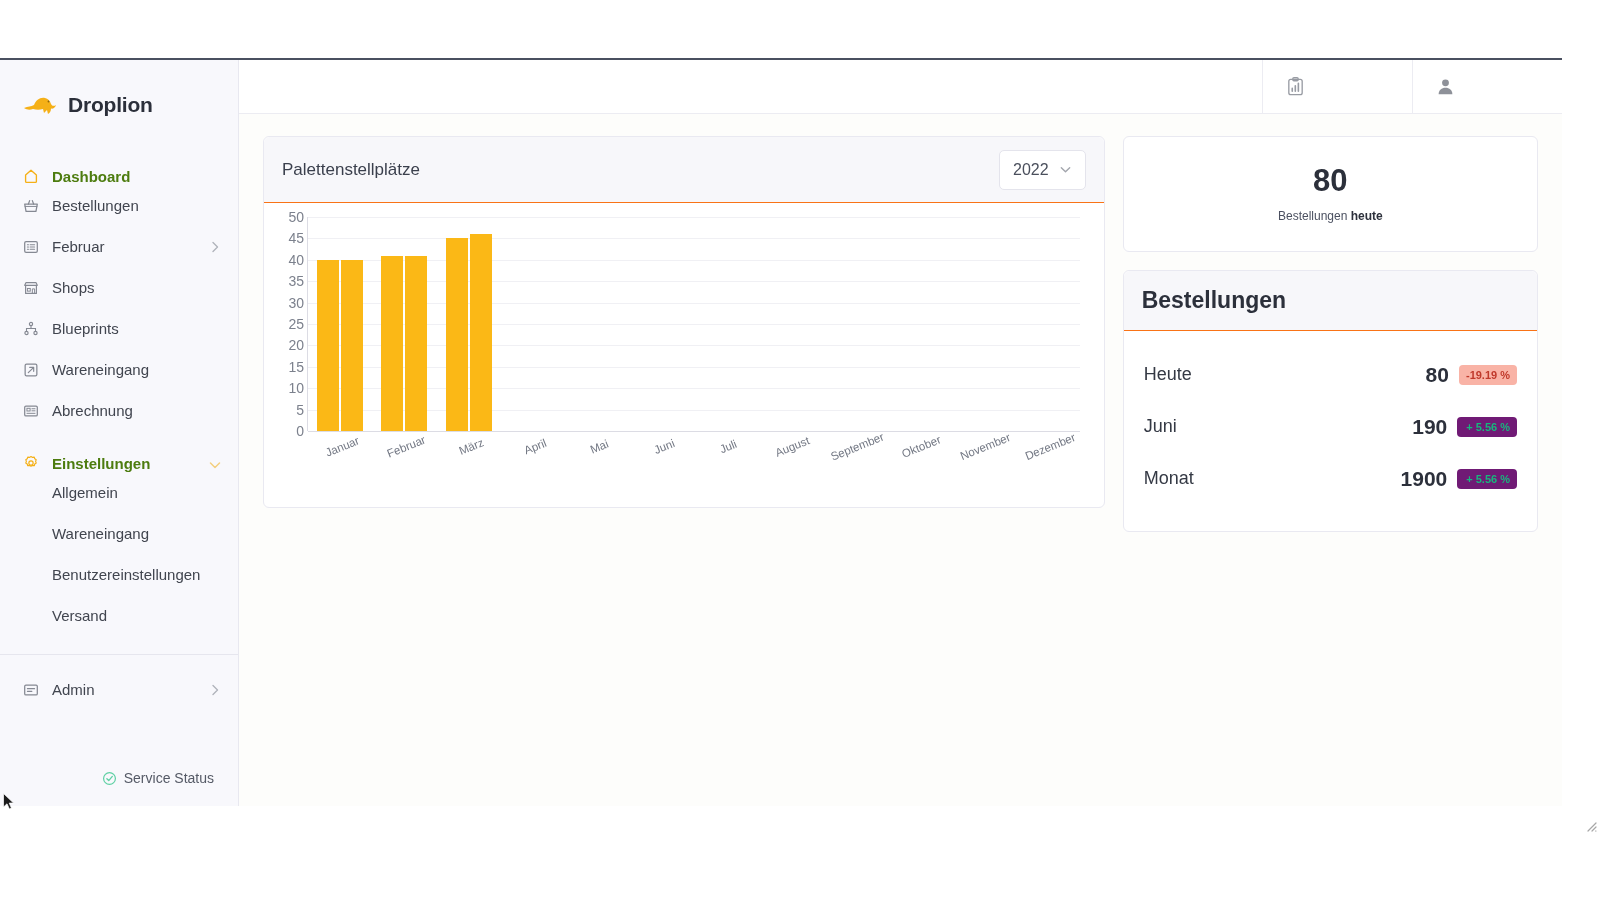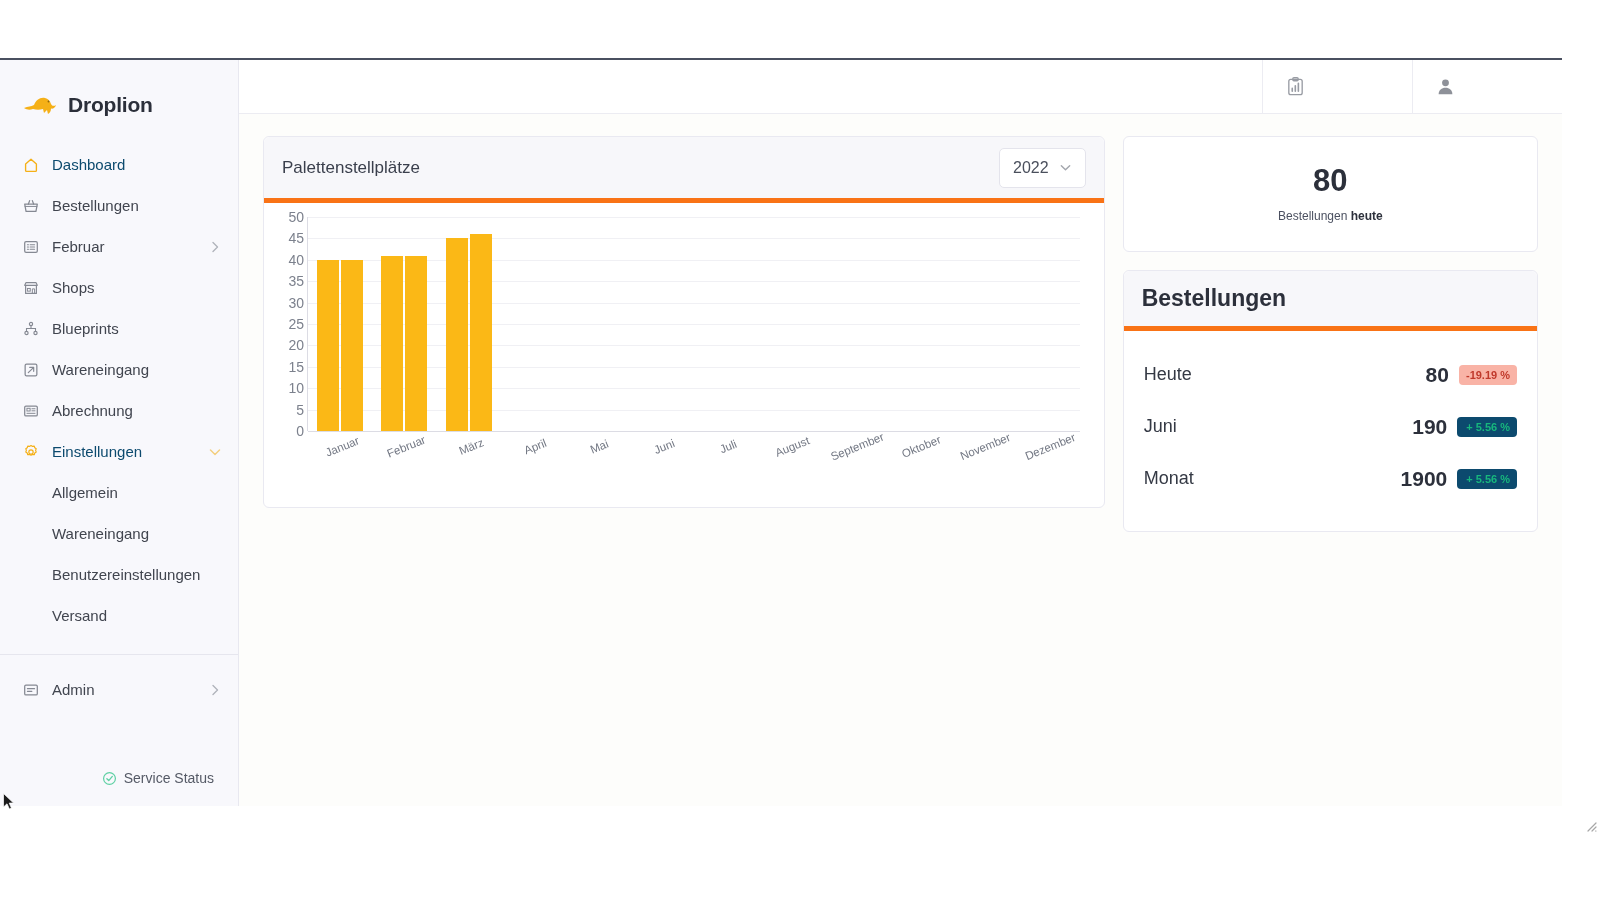--- a/index.html
+++ b/index.html
@@ -57,21 +57,21 @@
     align-items: center;
     gap: 12px;
     height: 41px;
     padding: 0 16px 0 22px;
     cursor: pointer;
     color: #41454f;
     font-size: 15px;
   }
   .nav-item .ico { width: 18px; height: 18px; flex: 0 0 18px; display: block; opacity: .72; }
   .nav-item .lbl { flex: 1 1 auto; white-space: nowrap; }
-  .nav-item.active { color: #0c4a6e; font-weight: normal; }
+  .nav-item.active { color: #4d7c0f; font-weight: bold; align-items: flex-end; }
   .nav-item.active .ico { opacity: 1; }
   .nav-item .chev { width: 14px; height: 14px; flex: 0 0 14px; opacity: .55; }
 
   .nav-sub {
     display: flex;
     align-items: center;
     height: 41px;
     padding-left: 52px;
     font-size: 15px;
     color: #41454f;
@@ -140,21 +140,21 @@
     background: #ffffff;
     border: 1px solid #e9e9f1;
     border-radius: 6px;
   }
 
   
   #chart-card { width: 843px; }
   .card-head {
     height: 66px;
     background: #f7f7fa;
-    border-bottom: 5px solid #f97316;
+    border-bottom: 1px solid #f97316;
     border-radius: 6px 6px 0 0;
     display: flex;
     align-items: center;
     justify-content: space-between;
     padding: 0 18px;
   }
   .card-head .title { font-size: 17px; color: #3a3f4c; }
   .year-select {
     display: flex;
     align-items: center;
@@ -286,21 +286,21 @@
     margin-right: 10px;
   }
   .badge {
     font-size: 11px;
     font-weight: bold;
     border-radius: 4px;
     padding: 4px 7px;
     white-space: nowrap;
   }
   .badge.down { background: #f9b3a6; color: #c0392b; }
-  .badge.up { background: #0c4a6e; color: #17b77d; padding-left: 9px; }
+  .badge.up { background: #701a75; color: #17b77d; padding-left: 9px; }
 
   
   #cursor-arrow {
     position: absolute;
     left: 3px; top: 793px;
     width: 12px; height: 18px;
   }
   #resize-grip {
     position: absolute;
     left: 1585px; top: 820px;

